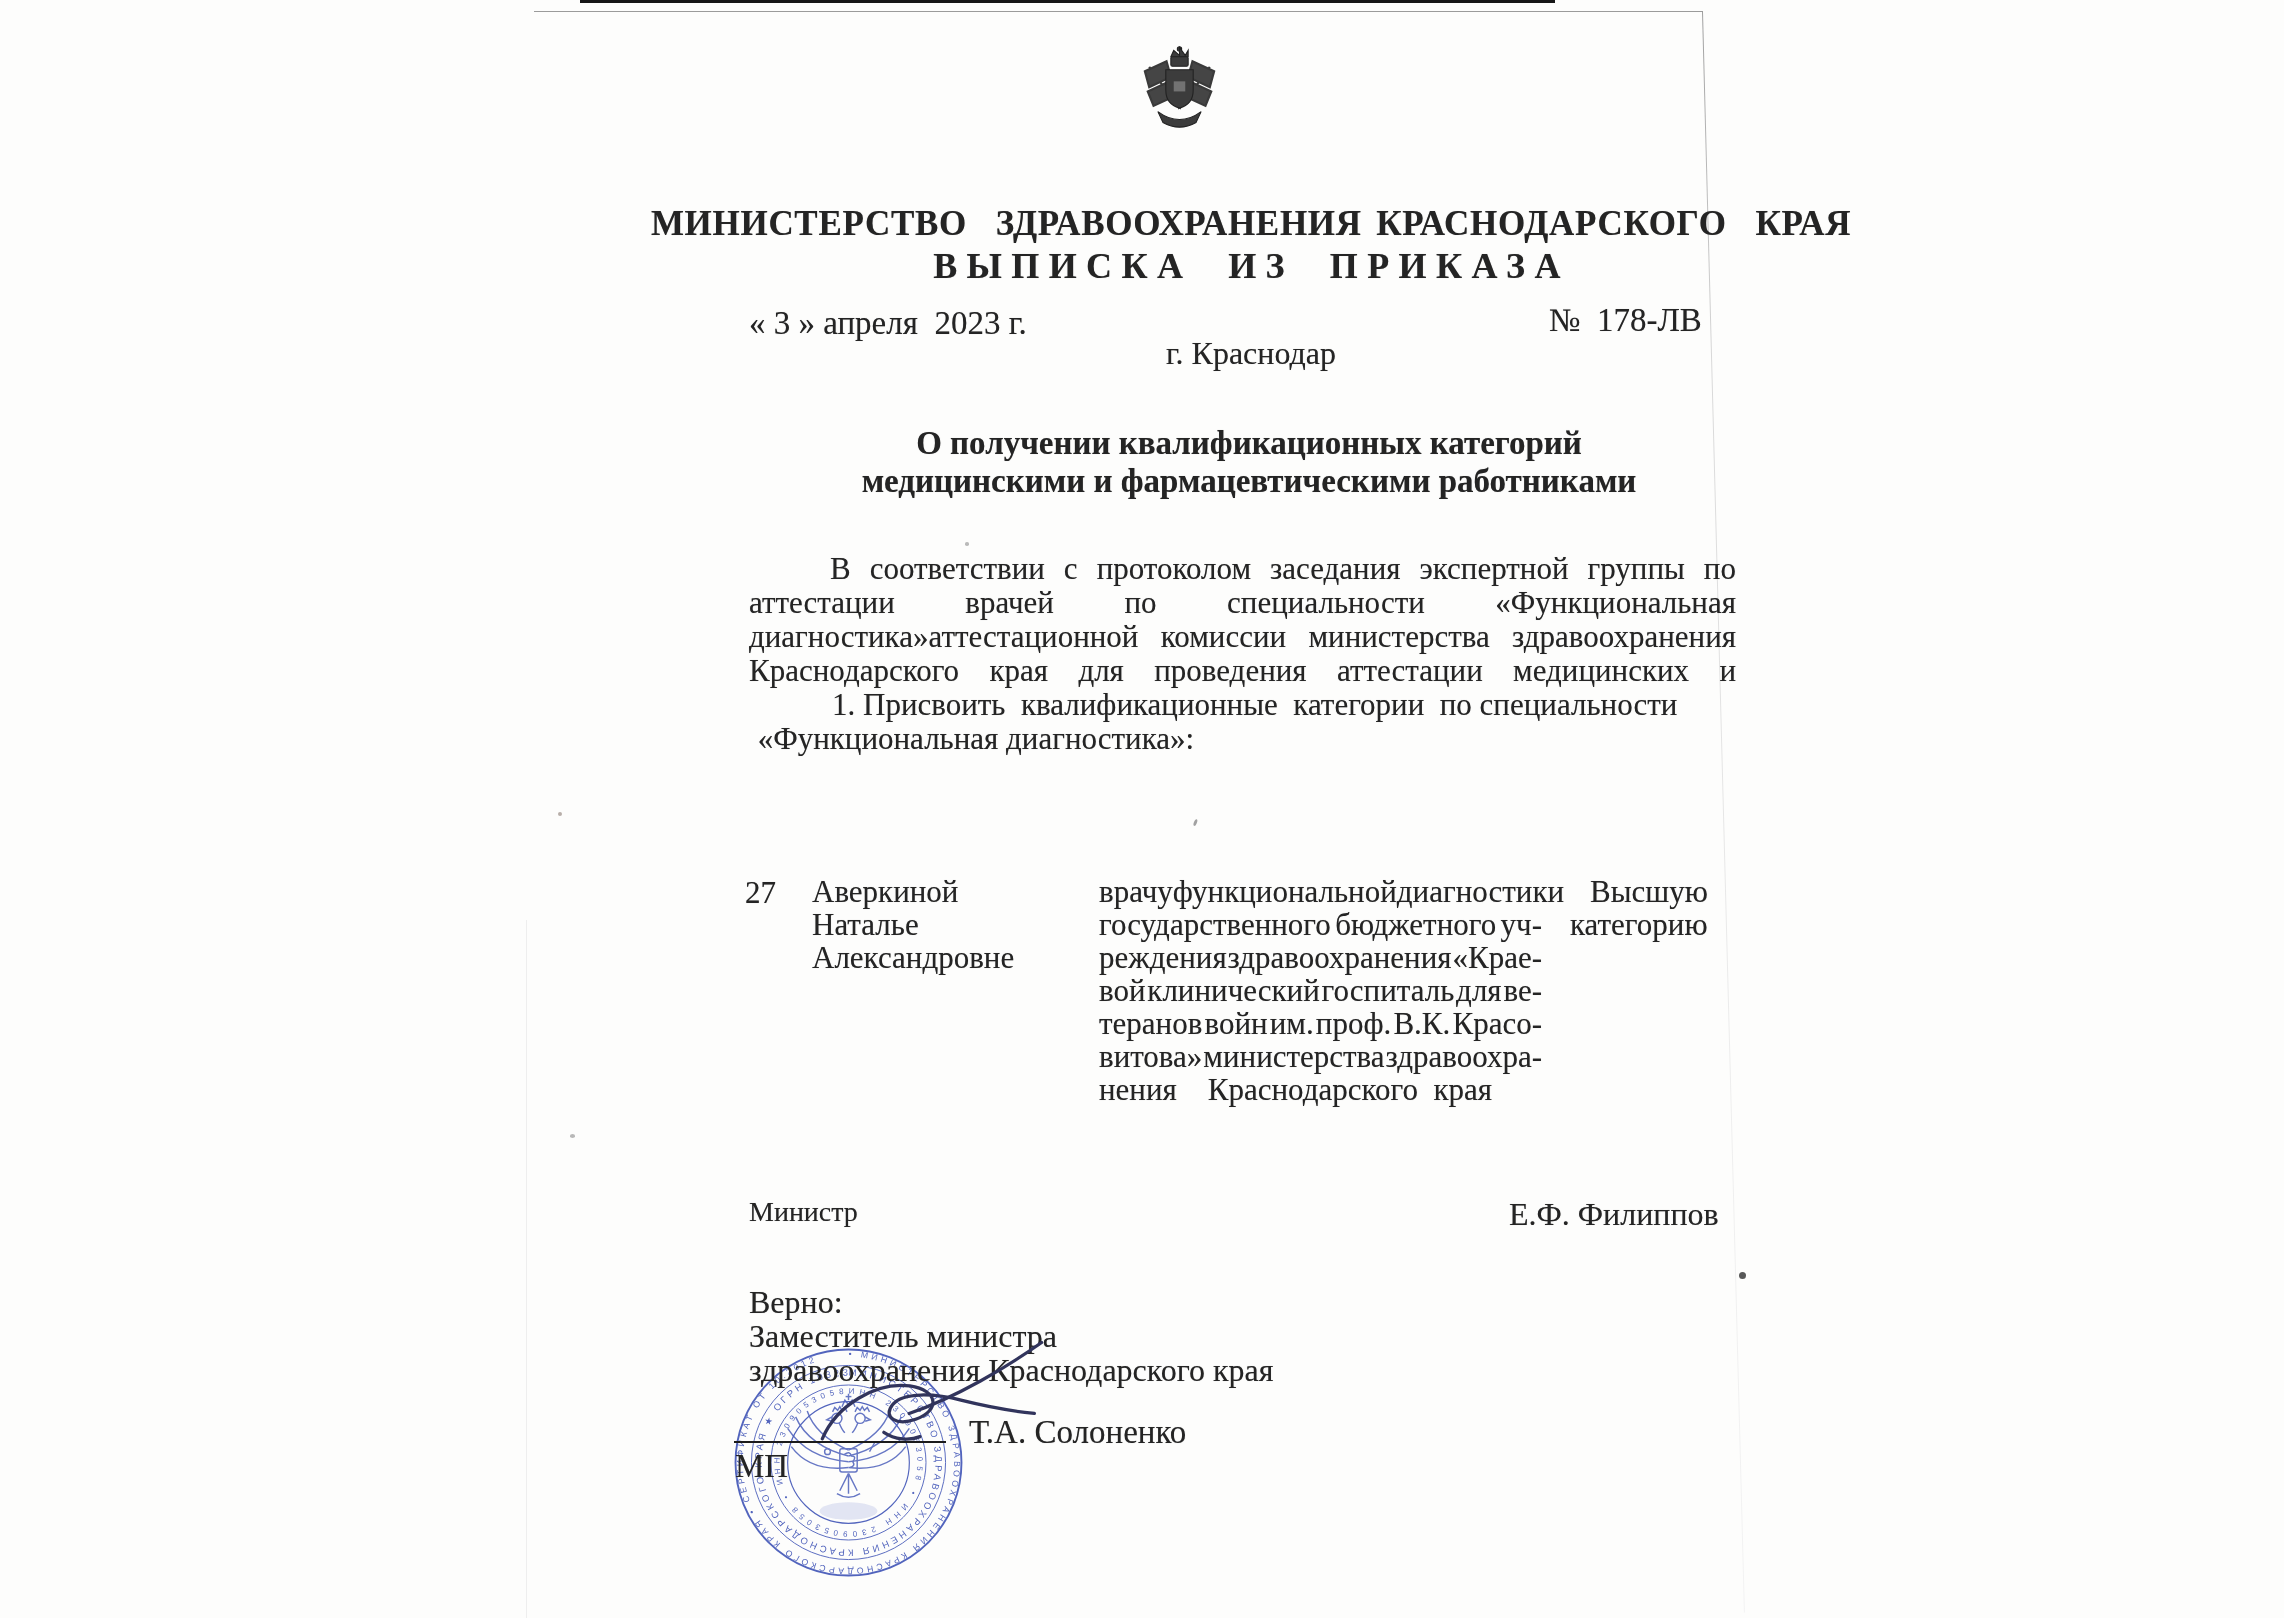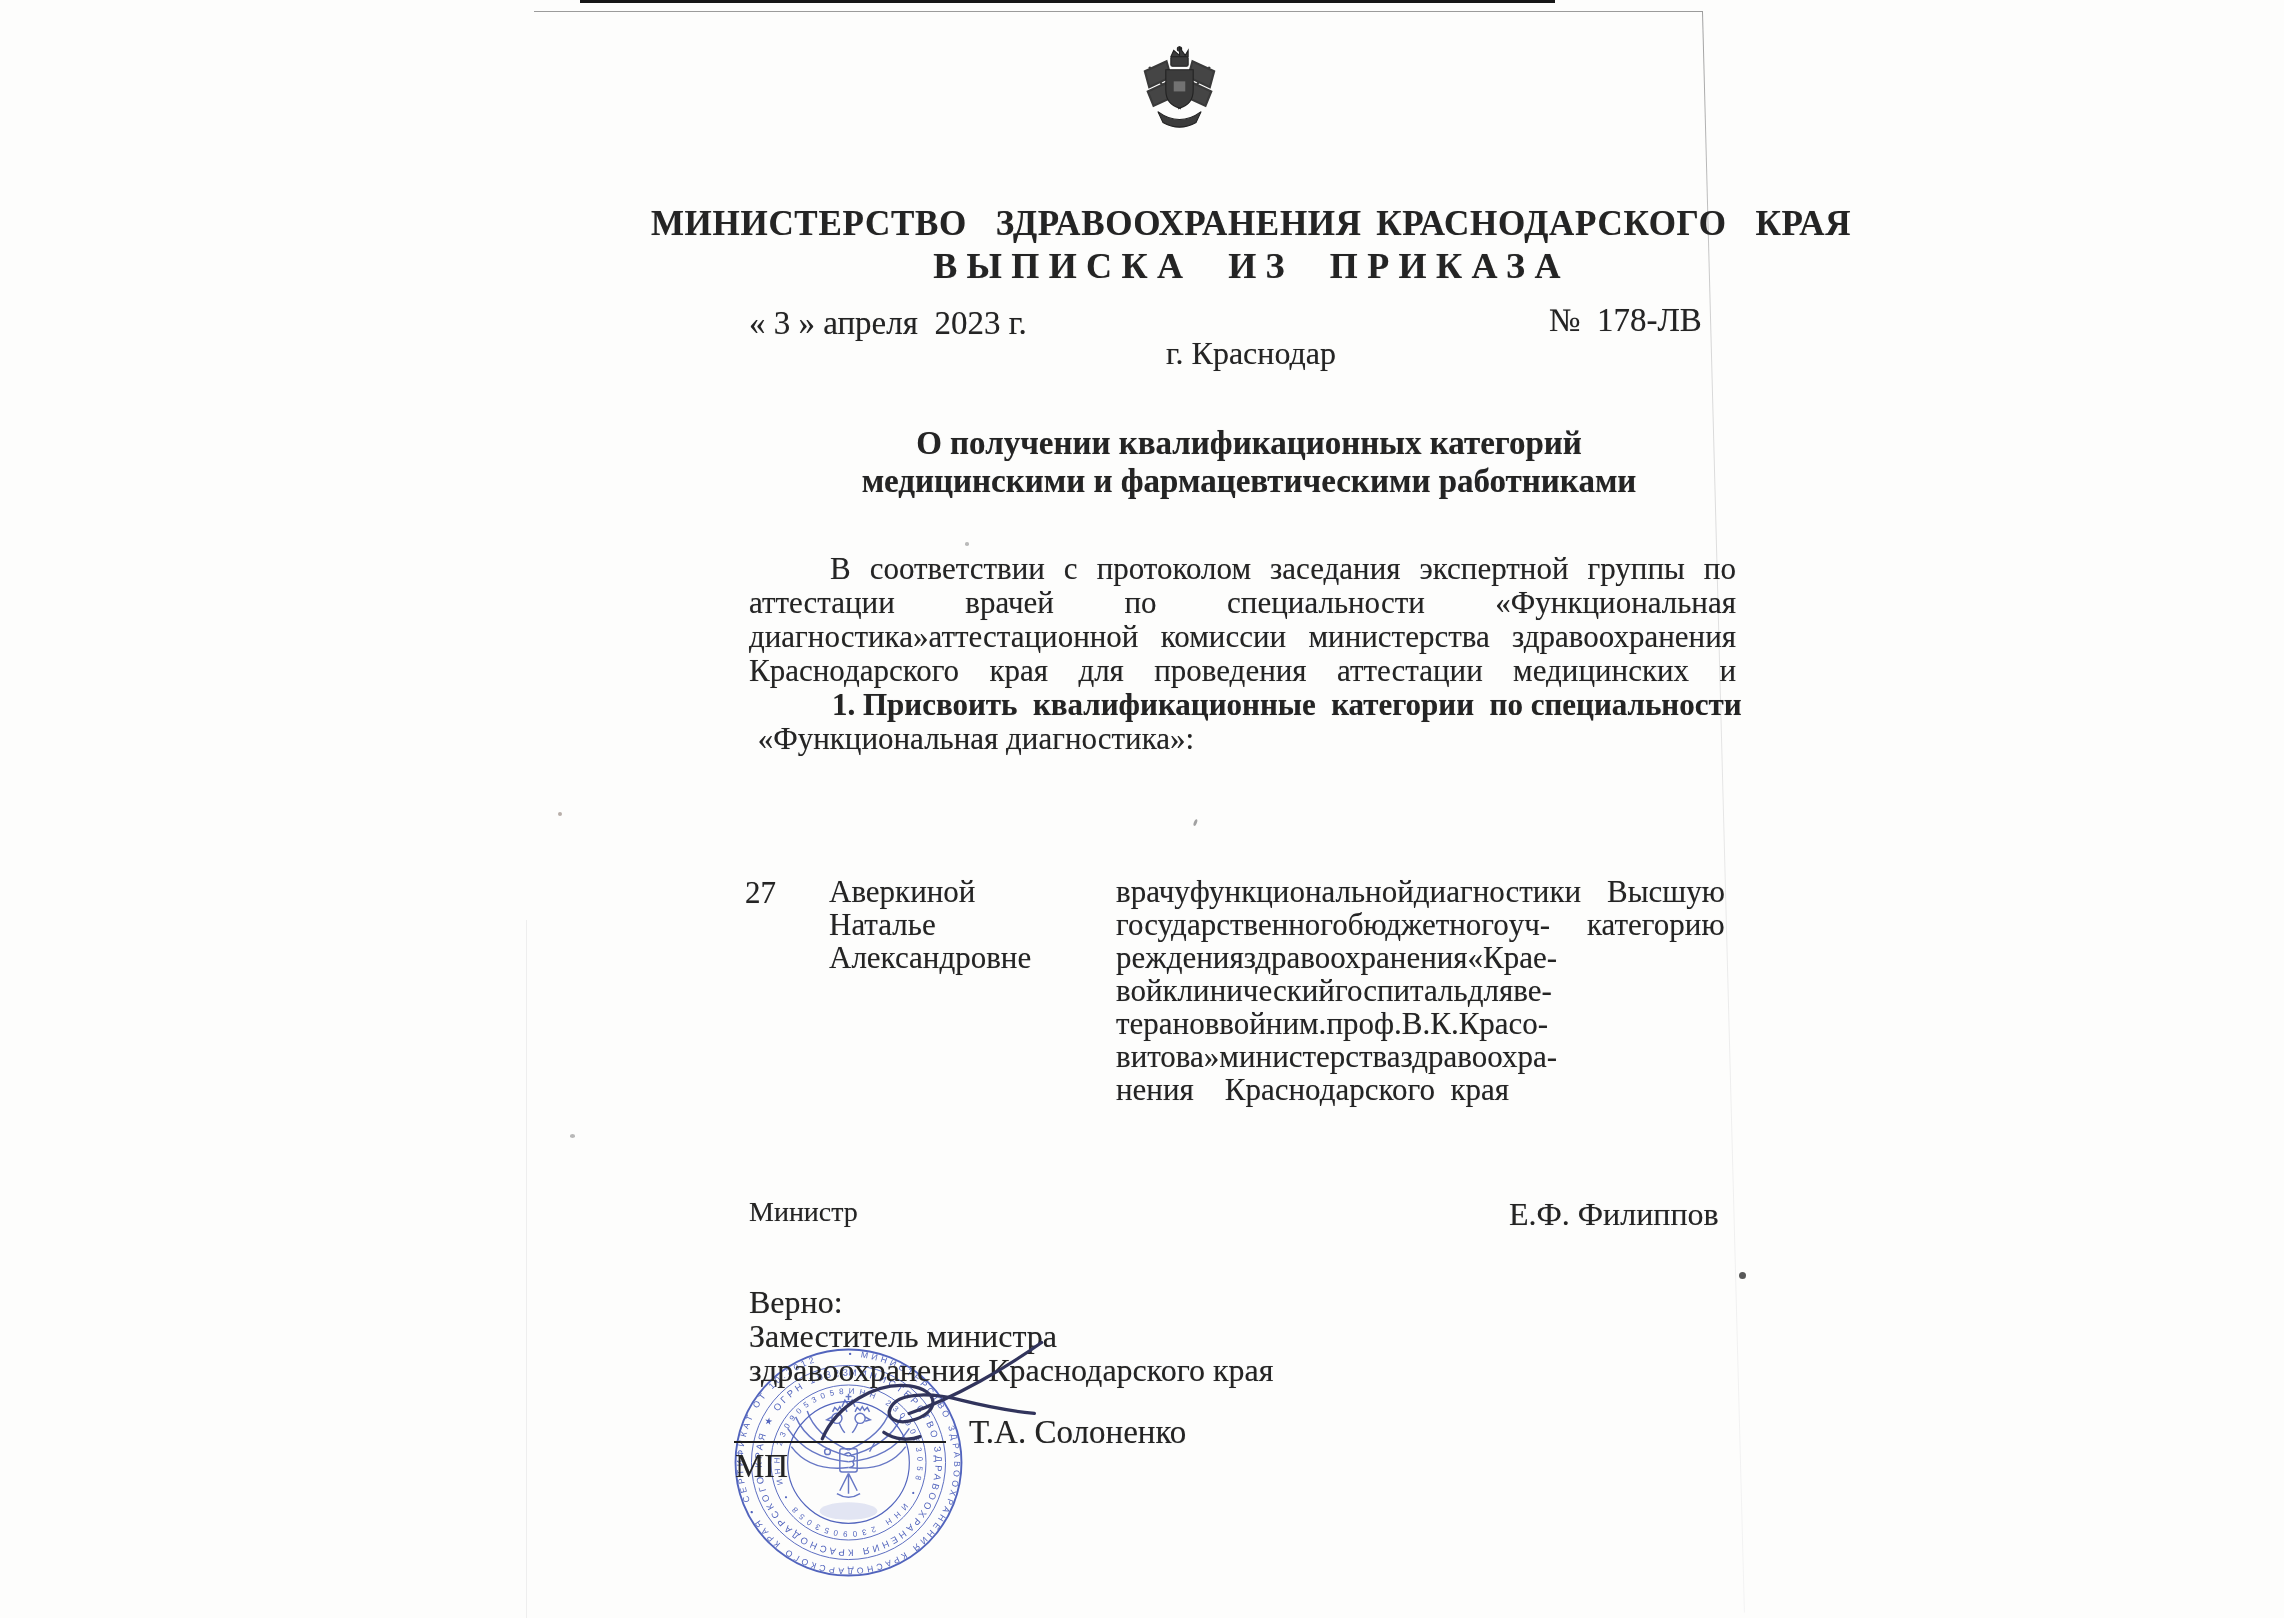--- a/index.html
+++ b/index.html
@@ -27,30 +27,30 @@
   #order-number{left:1549px;top:302px;font-size:33px;}
   #city{left:635px;top:335px;width:1232px;font-size:32px;}
   #doc-title{left:633px;top:424px;width:1232px;font-size:33px;line-height:38px;}
 
   
   #body-block{position:absolute;left:749px;top:552px;width:987px;font-size:31px;z-index:2;
               text-shadow:0 0 0.7px rgba(55,55,55,.45);}
   .bline{height:34px;line-height:34px;white-space:pre;}
   .bline.j{display:flex;justify-content:space-between;white-space:normal;}
   .ind1{padding-left:81px;}
-  .ind2{padding-left:83px;font-weight:bold;}
+  .ind2{padding-left:83px;}
   .ind3{padding-left:8.7px;}
 
   
   .tcell{position:absolute;font-size:31px;z-index:2;text-shadow:0 0 0.7px rgba(55,55,55,.45);}
   #tbl-num{left:745px;top:875px;}
   #tbl-name{left:812px;top:875px;width:217px;}
   #tbl-desc{left:1099px;top:875px;width:443px;}
   #tbl-cat{left:1570px;top:875px;width:174px;}
-  .tline{height:33px;line-height:33px;white-space:pre;margin-left:17px;}
+  .tline{height:33px;line-height:33px;white-space:pre;}
   .tline.j{display:flex;justify-content:space-between;white-space:normal;}
   .pad28{padding-left:20px;}
 
   
   #minister-label{left:749px;top:1196px;font-size:28px;}
   #minister-name{left:1509px;top:1196px;font-size:32px;}
   #verno-block{position:absolute;left:749px;top:1285px;font-size:32px;z-index:2;
                text-shadow:0 0 0.7px rgba(55,55,55,.45);}
   .vline{height:34px;line-height:34px;white-space:pre;}
   #sig-line{position:absolute;left:734px;top:1441px;width:212px;height:2.2px;background:#1b1b1b;z-index:2;}

